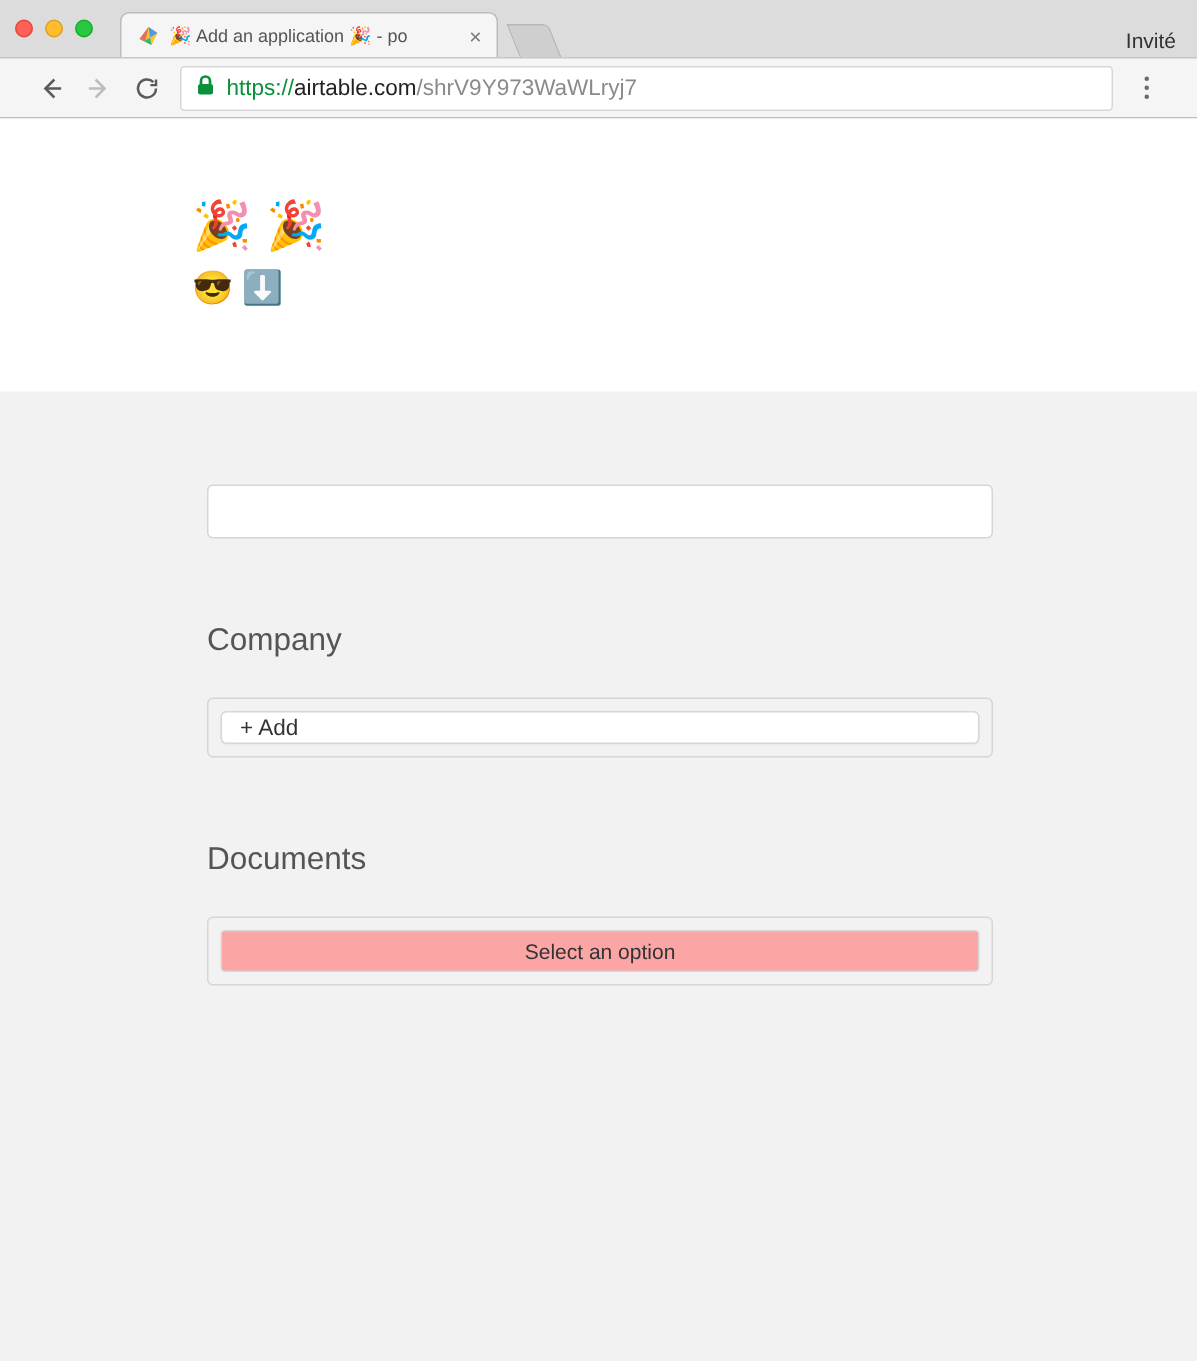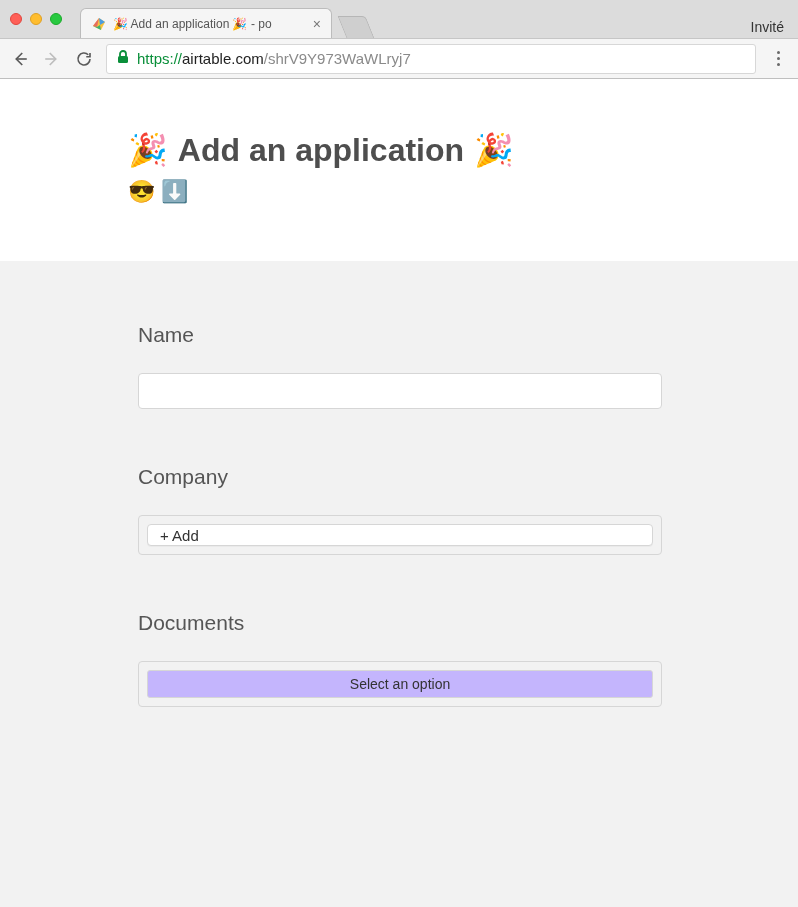--- a/index.html
+++ b/index.html
@@ -91,21 +91,21 @@
       position: absolute;
       right: 14px;
       top: 19px;
       font-size: 14px;
       color: #333;
     }
     .toolbar {
       display: flex;
       align-items: center;
       height: 40px;
-      padding: 0 10px;
+      padding: 0 24px;
       background: #f5f5f5;
       gap: 12px;
       border-top: 1px solid #c6c6c6;
     }
     .nav-btn {
       width: 20px;
       height: 20px;
       display: flex;
       align-items: center;
       justify-content: center;
@@ -233,21 +233,21 @@
     .docs-box {
       width: 524px;
       background: #f2f2f2;
       border: 1px solid #d6d6d6;
       border-radius: 4px;
       padding: 8px;
     }
     .docs-select {
       width: 100%;
       height: 28px;
-      background: #c4b5fd;
+      background: #fca5a5;
       border: 1px solid #d6d6d6;
       border-radius: 3px;
       display: flex;
       align-items: center;
       justify-content: center;
       font-size: 14px;
       color: #333;
       cursor: pointer;
     }
   </style>
@@ -308,30 +308,28 @@
       <span></span>
       <span></span>
       <span></span>
     </div>
   </div>
 </div>
 
 <div class="page-header">
   <div class="page-title">
     <span>🎉</span>
-    <span>Add an application</span>
     <span>🎉</span>
   </div>
   <div class="page-subtitle">😎 ⬇️</div>
 </div>
 
 <div class="form-area">
 
   <div class="form-field">
-    <div class="field-label">Name</div>
     <input class="text-input" type="text" value="" style="">
   </div>
 
   <div class="form-field">
     <div class="field-label">Company</div>
     <div class="company-box">
       <div class="add-chip">
         <span>+ Add</span>
       </div>
     </div>

